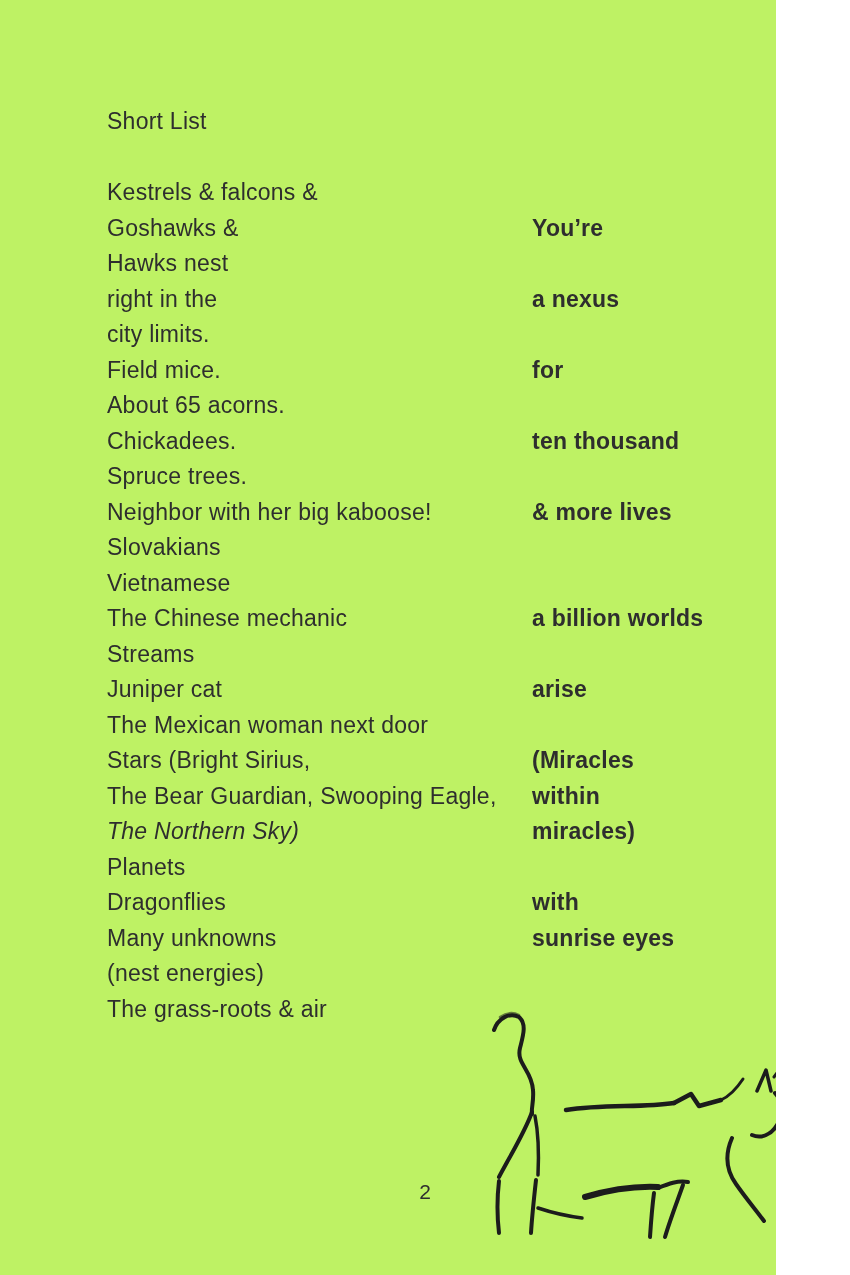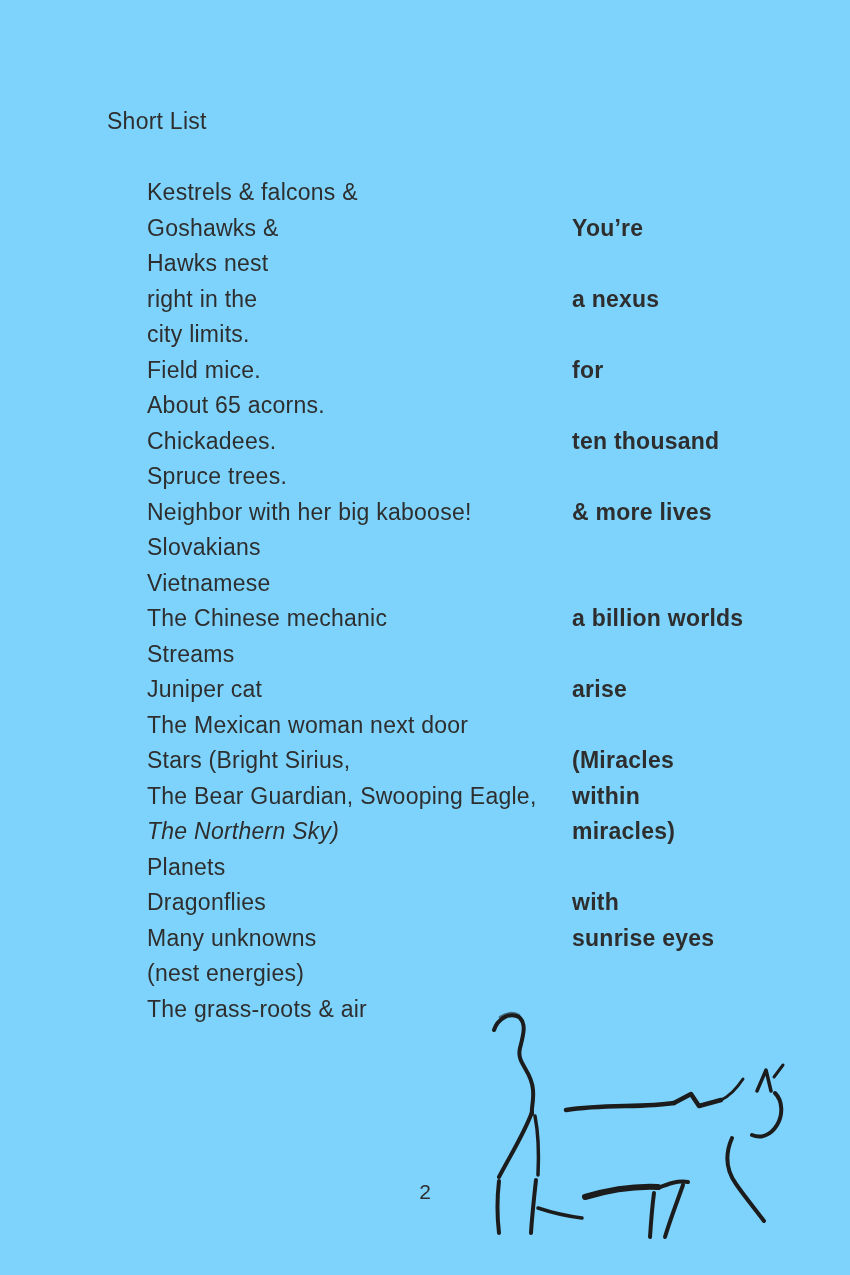--- a/index.html
+++ b/index.html
@@ -1,38 +1,38 @@
 <!DOCTYPE html>
 <html><head>
 <meta charset="utf-8">
 <style>
   html, body { margin: 0; padding: 0; background: #ffffff; }
   .page {
     position: relative;
-    width: 850px;
+    width: 776px;
     height: 1275px;
-    background: #7dd3fc;
+    background: #bef264;
     overflow: hidden;
     font-family: "Liberation Sans", sans-serif;
     color: #2e2e2e;
   }
   .poem {
     position: absolute;
     left: 107px;
     top: 104px;
     width: 700px;
     font-size: 23px;
     font-weight: 300;
     letter-spacing: 0.25px;
     line-height: 35.5px;
     white-space: nowrap;
   }
   .poem-title { margin-bottom: 35.5px; }
   .row { display: flex; }
-  .row .l { flex: 0 0 425px; margin-left: 40px; }
+  .row .l { flex: 0 0 425px; }
   .row .r { flex: 1 1 auto; font-weight: bold; }
   .italic { font-style: italic; }
   .page-number {
     position: absolute;
     top: 1180px;
     left: 0;
     width: 850px;
     text-align: center;
     font-size: 21px;
     font-weight: 300;

